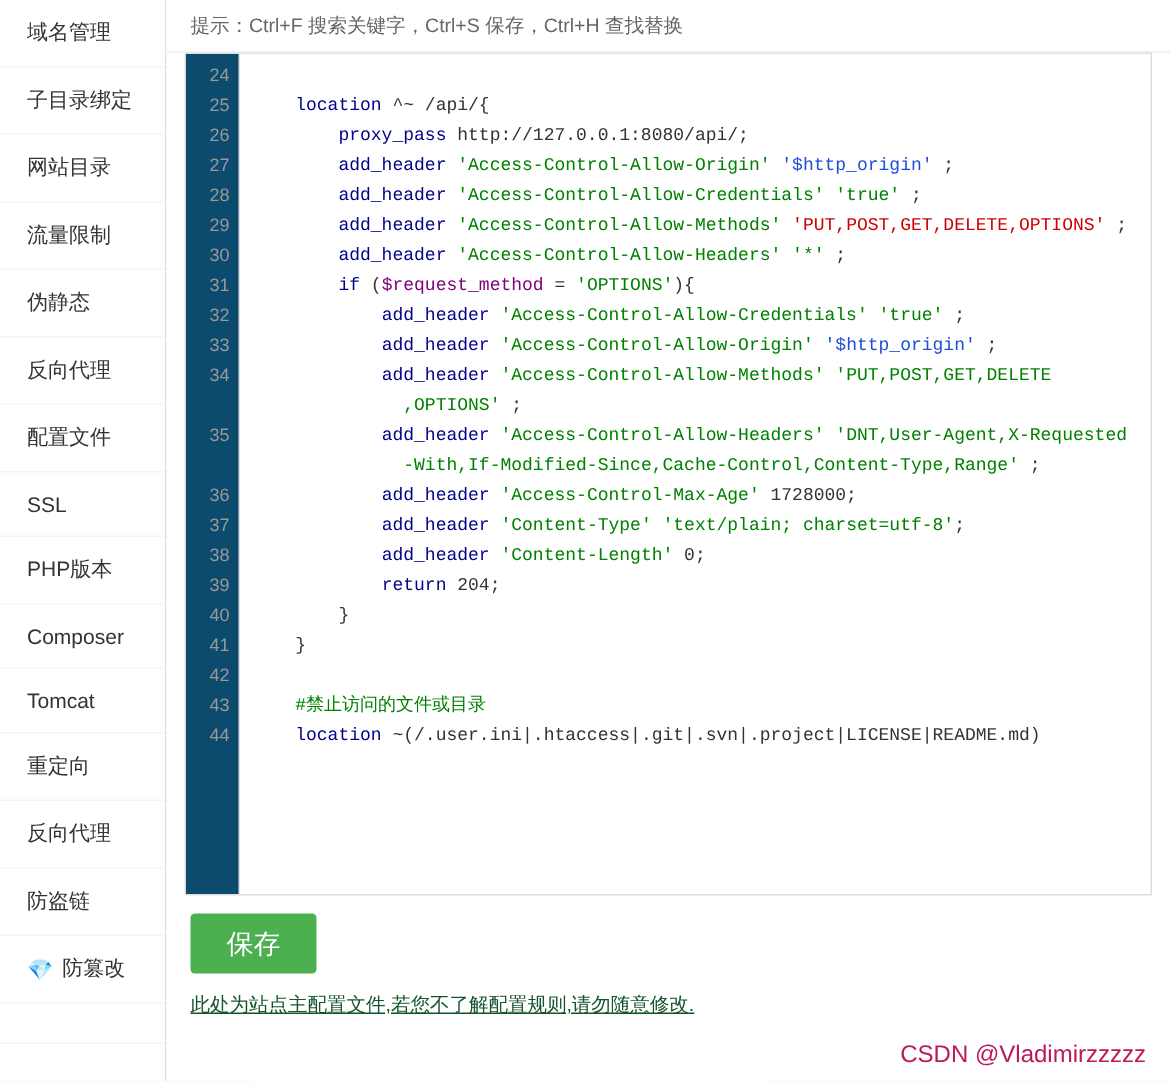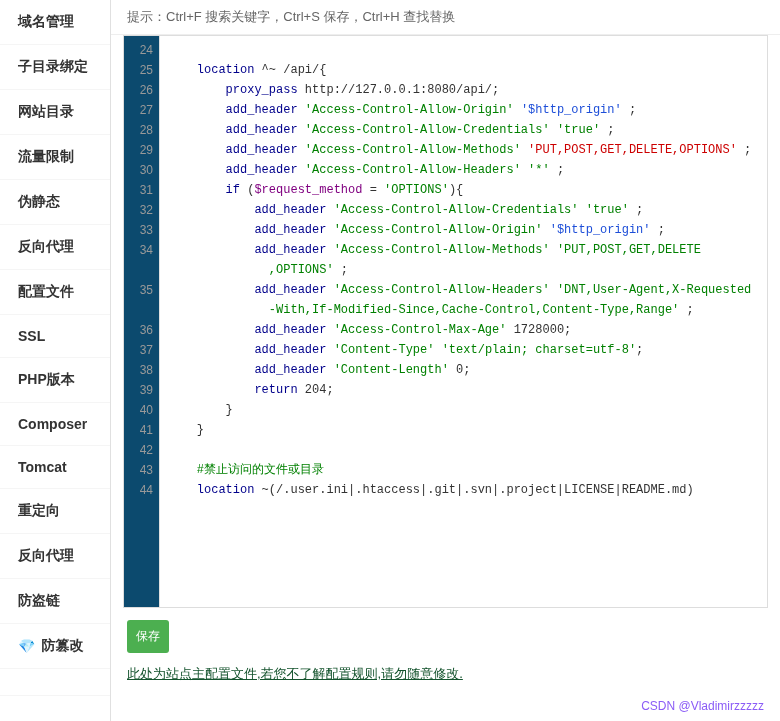--- a/index.html
+++ b/index.html
@@ -17,21 +17,20 @@
     }
     .sidebar-item {
       padding: 13px 0 13px 18px;
       cursor: pointer;
       color: #333;
       font-size: 14px;
       border-bottom: 1px solid #f5f5f5;
       display: flex;
       align-items: center;
       gap: 6px;
-      font-weight: bold;
     }
     .gem-icon {
       color: #f0a500;
       font-size: 14px;
     }
 
     
     .main {
       flex: 1;
       display: flex;
@@ -99,41 +98,41 @@
 
     
     .save-area {
       padding: 12px 16px;
       flex-shrink: 0;
     }
     .save-btn {
       background: #4caf50;
       color: #fff;
       border: none;
-      padding: 8px 9px;
-      font-size: 12px;
+      padding: 8px 24px;
+      font-size: 18px;
       cursor: pointer;
       border-radius: 3px;
     }
 
     
     .note-text {
       padding: 0 16px 8px 16px;
       color: #14532d;
       font-size: 13px;
       flex-shrink: 0;
       text-decoration: underline;
     }
 
     
     .footer-credit {
       padding: 8px 16px;
       text-align: right;
-      color: #8b5cf6;
-      font-size: 12px;
+      color: #be185d;
+      font-size: 16px;
       flex-shrink: 0;
       margin-top: auto;
     }
 
     
     .code-content::-webkit-scrollbar { width: 6px; height: 6px; }
     .code-content::-webkit-scrollbar-thumb { background: #ccc; border-radius: 3px; }
   </style>
 </head>
 <body>

